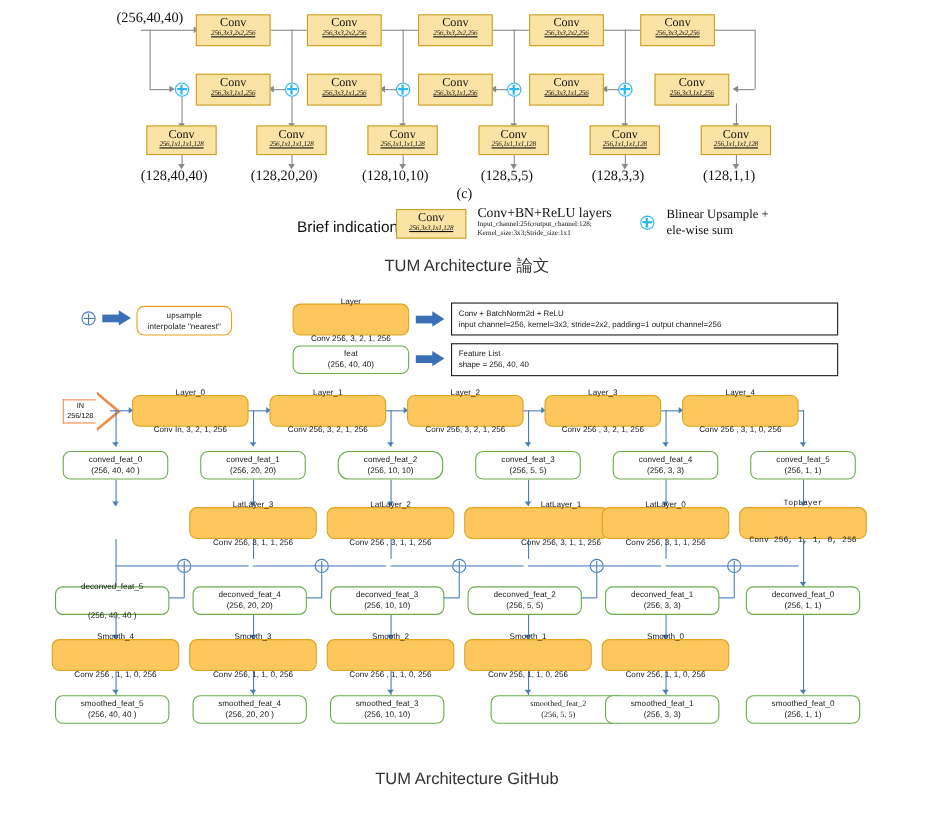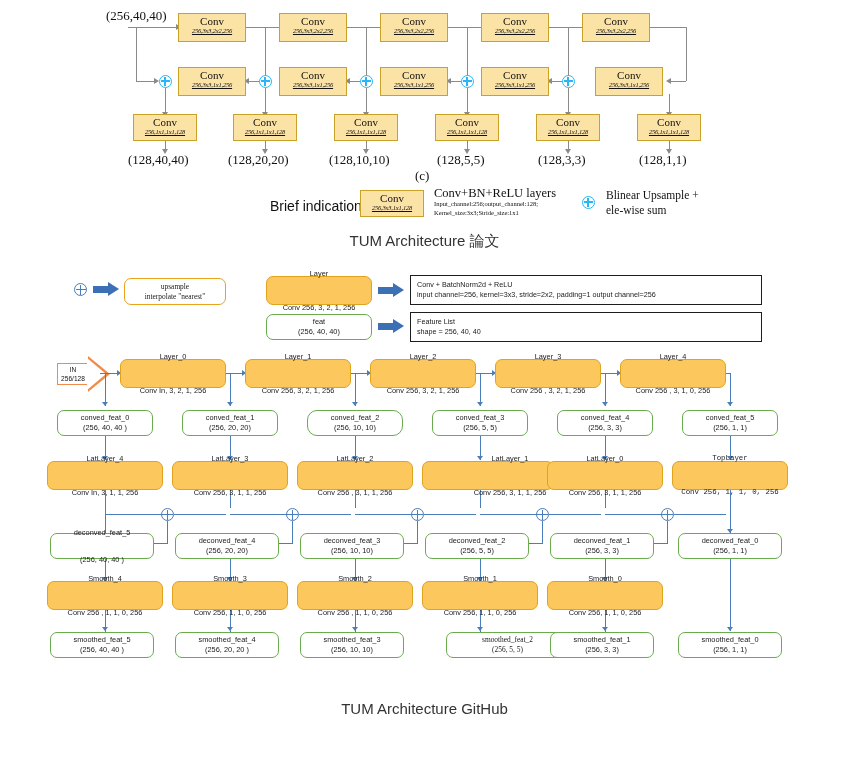--- a/index.html
+++ b/index.html
@@ -276,21 +276,21 @@
 
 <div class="caption" style="top:232px;">TUM Architecture 論文</div>
 
 <div id="fig-github">
 
   <div class="gcirc" style="left:74px;top:21px;"></div>
   <div class="fatarrow" style="left:93px;top:20px;">
     <div class="stem"></div>
       <div class="head"></div>
   </div>
-  <div class="gbox g-white-o" style="left:124px;top:16px;width:102px;height:27px;font-family:Liberation Serif, serif;">
+  <div class="gbox g-white-o" style="left:124px;top:16px;width:87px;height:27px;">
     <span class="l1">upsample</span>
     <span class="l2">interpolate "nearest"</span>
   </div>
 
   <div class="gbox g-orange" style="left:266px;top:14px;width:106px;height:29px;">
     <span class="l1">Layer</span>
     <span class="l2">Conv 256, 3, 2, 1, 256</span>
   </div>
   <div class="fatarrow" style="left:378px;top:21px;">
     <div class="stem"></div>
@@ -470,24 +470,20 @@
   </div>
   <div class="gbox g-green" style="left:557px;top:148px;width:96px;height:26px;">
     <span class="l1">conved_feat_4</span>
     <span class="l2">(256, 3, 3)</span>
   </div>
   <div class="gbox g-green" style="left:682px;top:148px;width:96px;height:26px;">
     <span class="l1">conved_feat_5</span>
     <span class="l2">(256, 1, 1)</span>
   </div>
 
-  <div class="gbox g-orange" style="left:47px;top:199px;width:116px;height:29px;">
-    <span class="l1">LatLayer_4</span>
-    <span class="l2">Conv In, 3, 1, 1, 256</span>
-  </div>
   <div class="gbox g-orange" style="left:172px;top:199px;width:116px;height:29px;">
     <span class="l1">LatLayer_3</span>
     <span class="l2">Conv 256, 3, 1, 1, 256</span>
   </div>
   <div class="gbox g-orange" style="left:297px;top:199px;width:116px;height:29px;">
     <span class="l1">LatLayer_2</span>
     <span class="l2">Conv 256 , 3, 1, 1, 256</span>
   </div>
   <div class="gbox g-orange" style="left:422px;top:199px;width:132px;height:29px;padding-left:44px;">
     <span class="l1">LatLayer_1</span>

